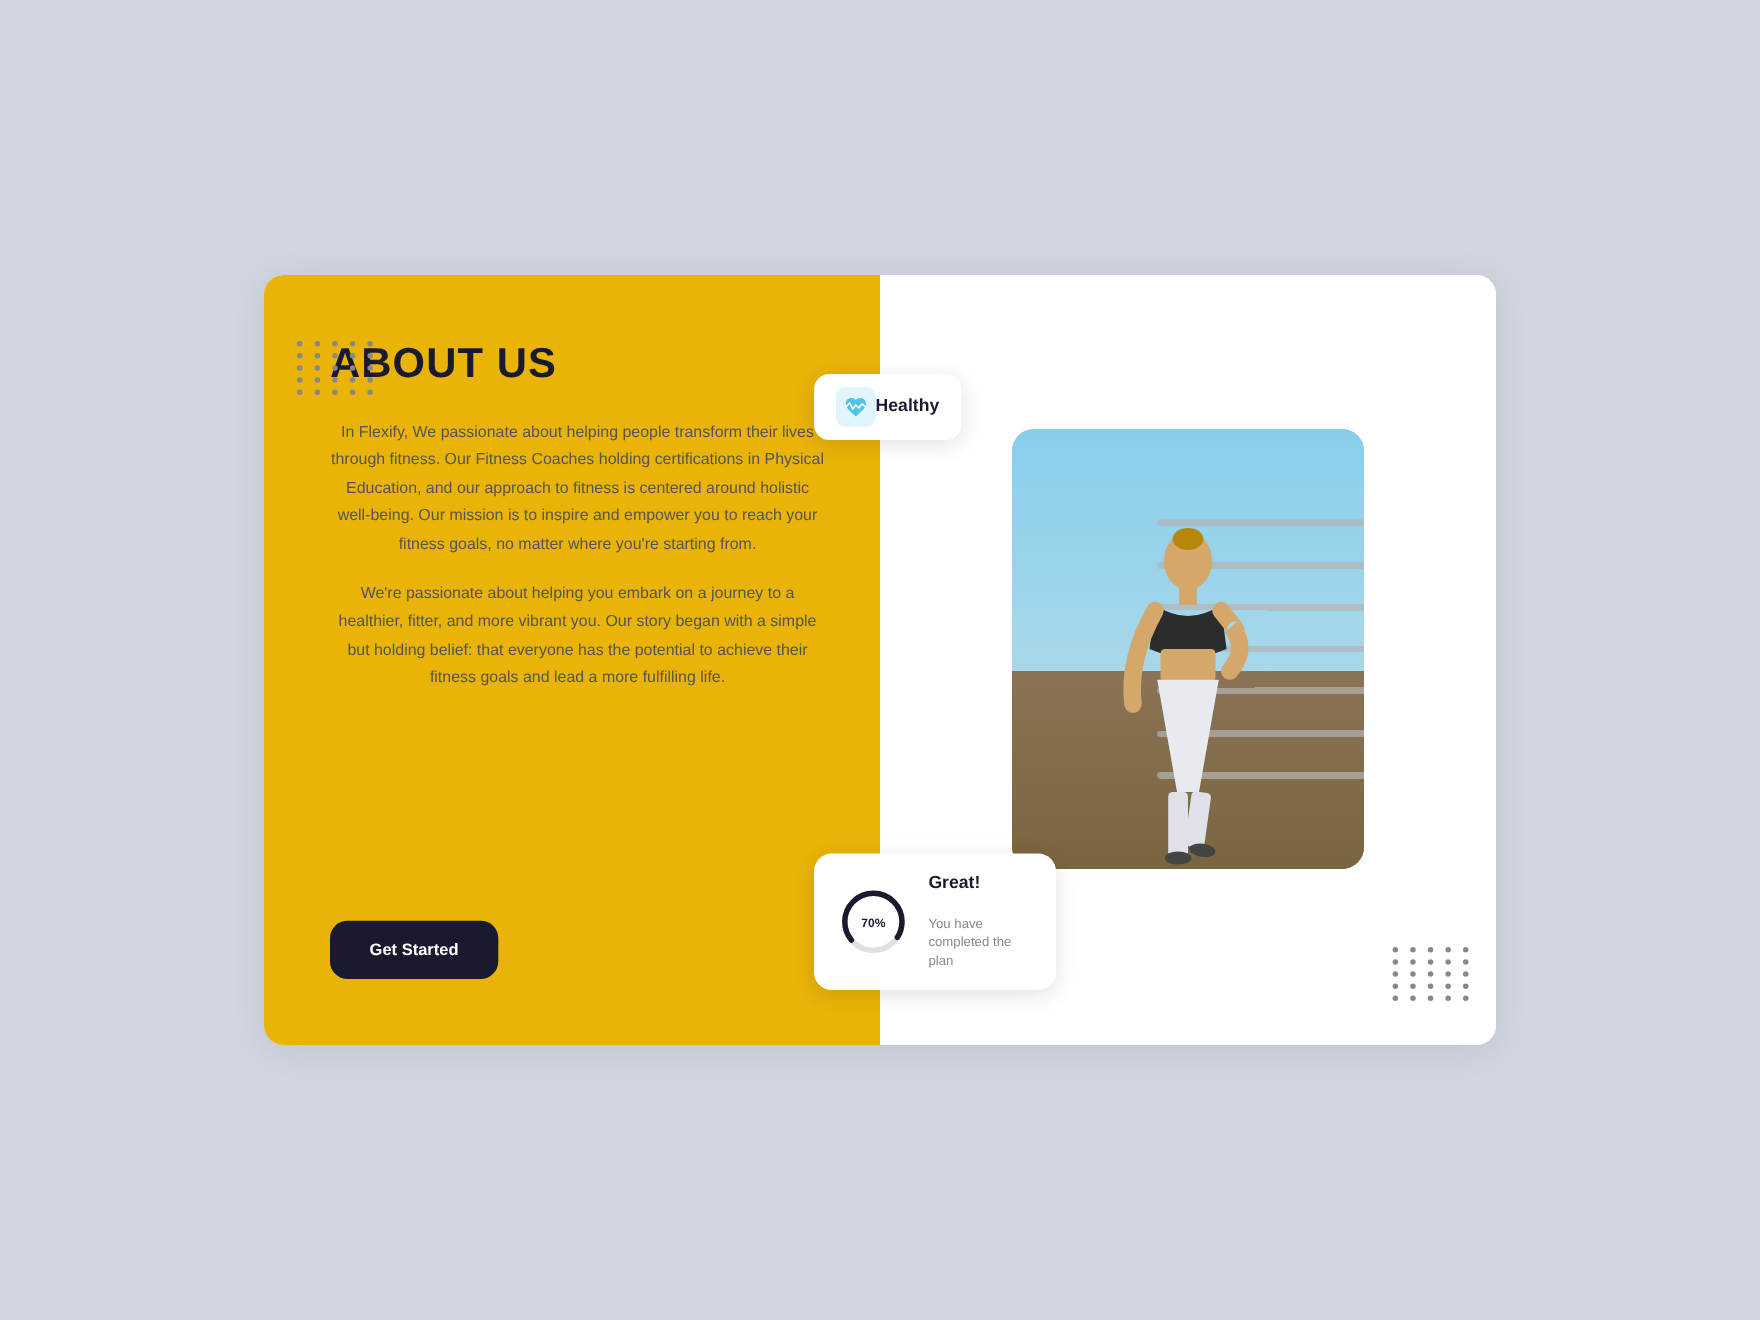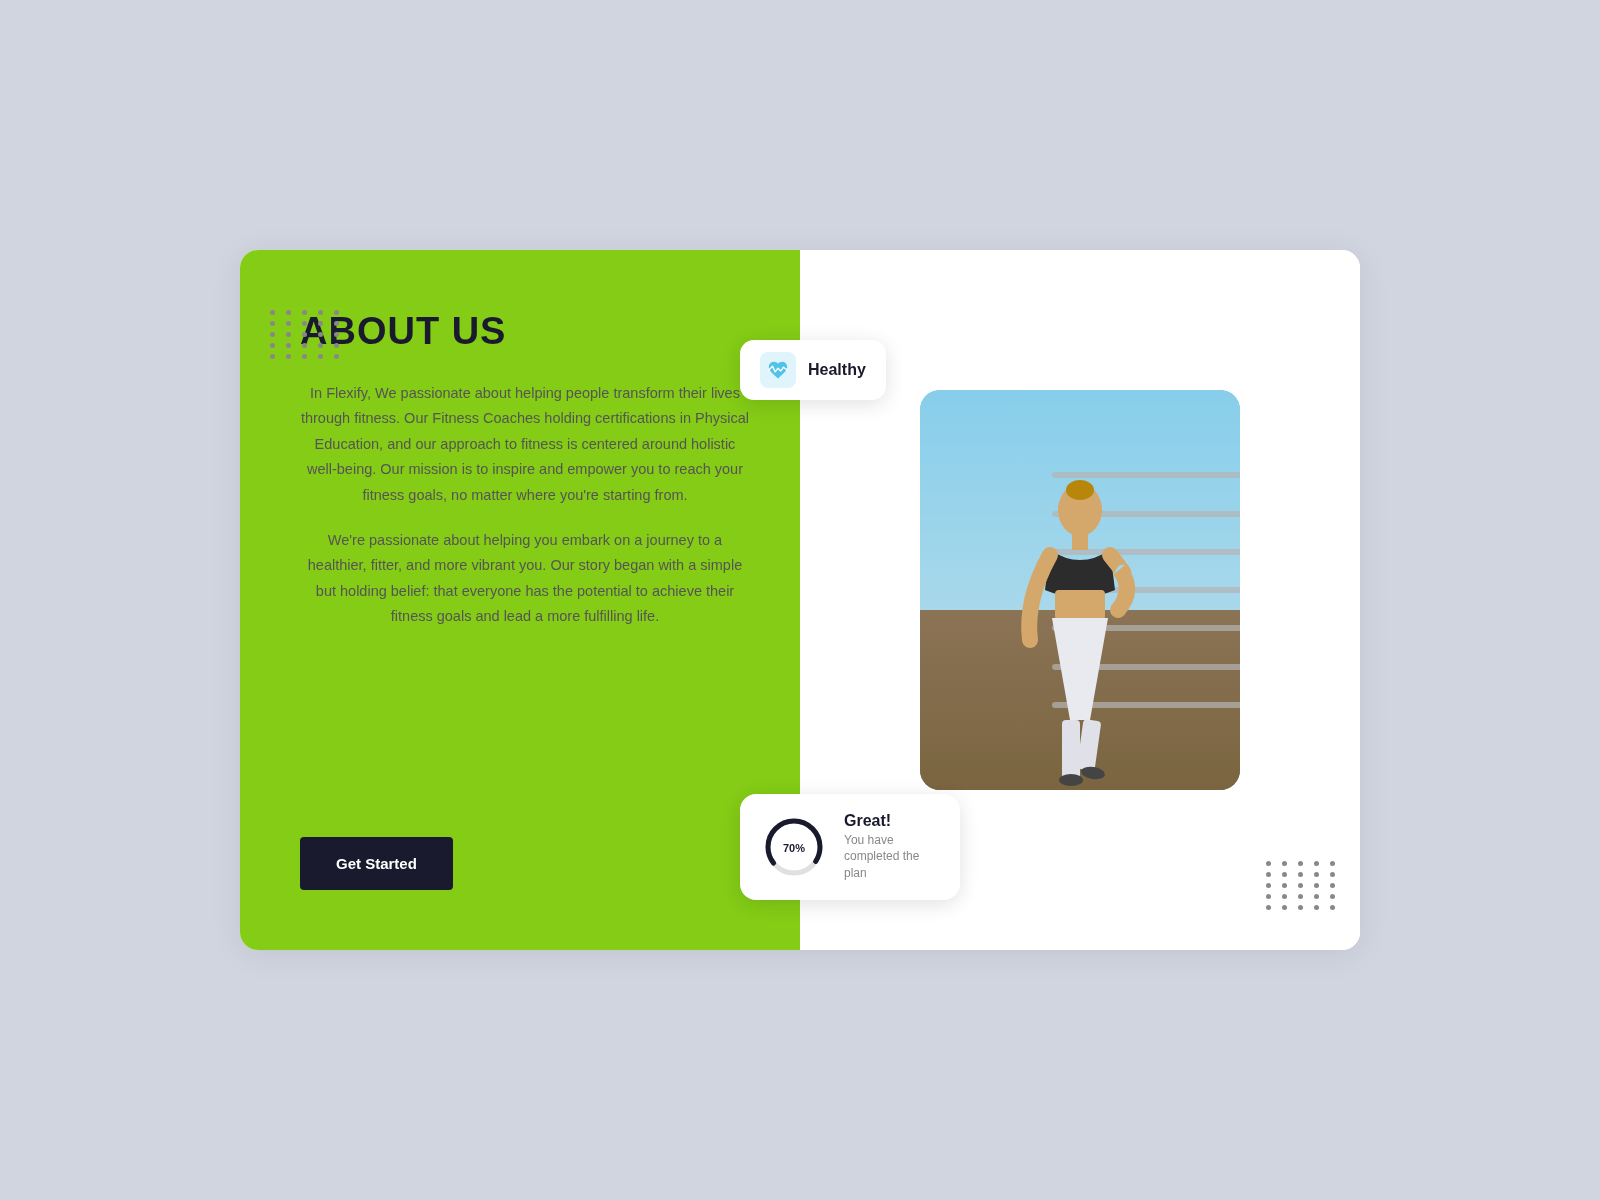--- a/index.html
+++ b/index.html
@@ -16,21 +16,21 @@
       border-radius: 18px;
       width: 1120px;
       min-height: 700px;
       display: flex;
       position: relative;
       overflow: visible;
       box-shadow: 0 4px 32px rgba(0,0,0,0.08);
     }
     
     .left-panel {
-      background: #84cc16;
+      background: #eab308;
       border-radius: 18px 0 0 18px;
       width: 560px;
       min-height: 640px;
       padding: 60px 50px 60px 60px;
       display: flex;
       flex-direction: column;
       justify-content: space-between;
       position: relative;
       z-index: 1;
     }
@@ -47,21 +47,21 @@
       color: #555;
       line-height: 1.75;
       margin-bottom: 20px;
       text-align: center;
     }
     .get-started-btn {
       background: #1a1a2e;
       color: #fff;
       border: none;
       padding: 18px 36px;
-      border-radius: 4px;
+      border-radius: 16px;
       font-size: 15px;
       font-weight: 600;
       cursor: pointer;
       width: fit-content;
       margin-top: 20px;
     }
     
     .right-panel {
       flex: 1;
       background: #fff;
@@ -122,21 +122,20 @@
     
     .healthy-badge {
       position: absolute;
       top: 90px;
       left: -60px;
       background: #fff;
       border-radius: 14px;
       padding: 12px 20px;
       display: flex;
       align-items: center;
-      gap: 12px;
       box-shadow: 0 4px 20px rgba(0,0,0,0.12);
       z-index: 10;
       white-space: nowrap;
     }
     .healthy-icon {
       width: 36px;
       height: 36px;
       background: #e0f4fb;
       border-radius: 8px;
       display: flex;
@@ -170,21 +169,21 @@
     }
     .progress-info .great-text {
       font-size: 16px;
       font-weight: 800;
       color: #1a1a2e;
     }
     .progress-info .sub-text {
       font-size: 12px;
       color: #888;
       line-height: 1.4;
-      margin-top: 2px;
+      margin-top: 20px;
     }
     
     .dots-top-left {
       position: absolute;
       top: 60px;
       left: 30px;
       display: grid;
       grid-template-columns: repeat(5, 10px);
       gap: 6px;
       z-index: 2;

